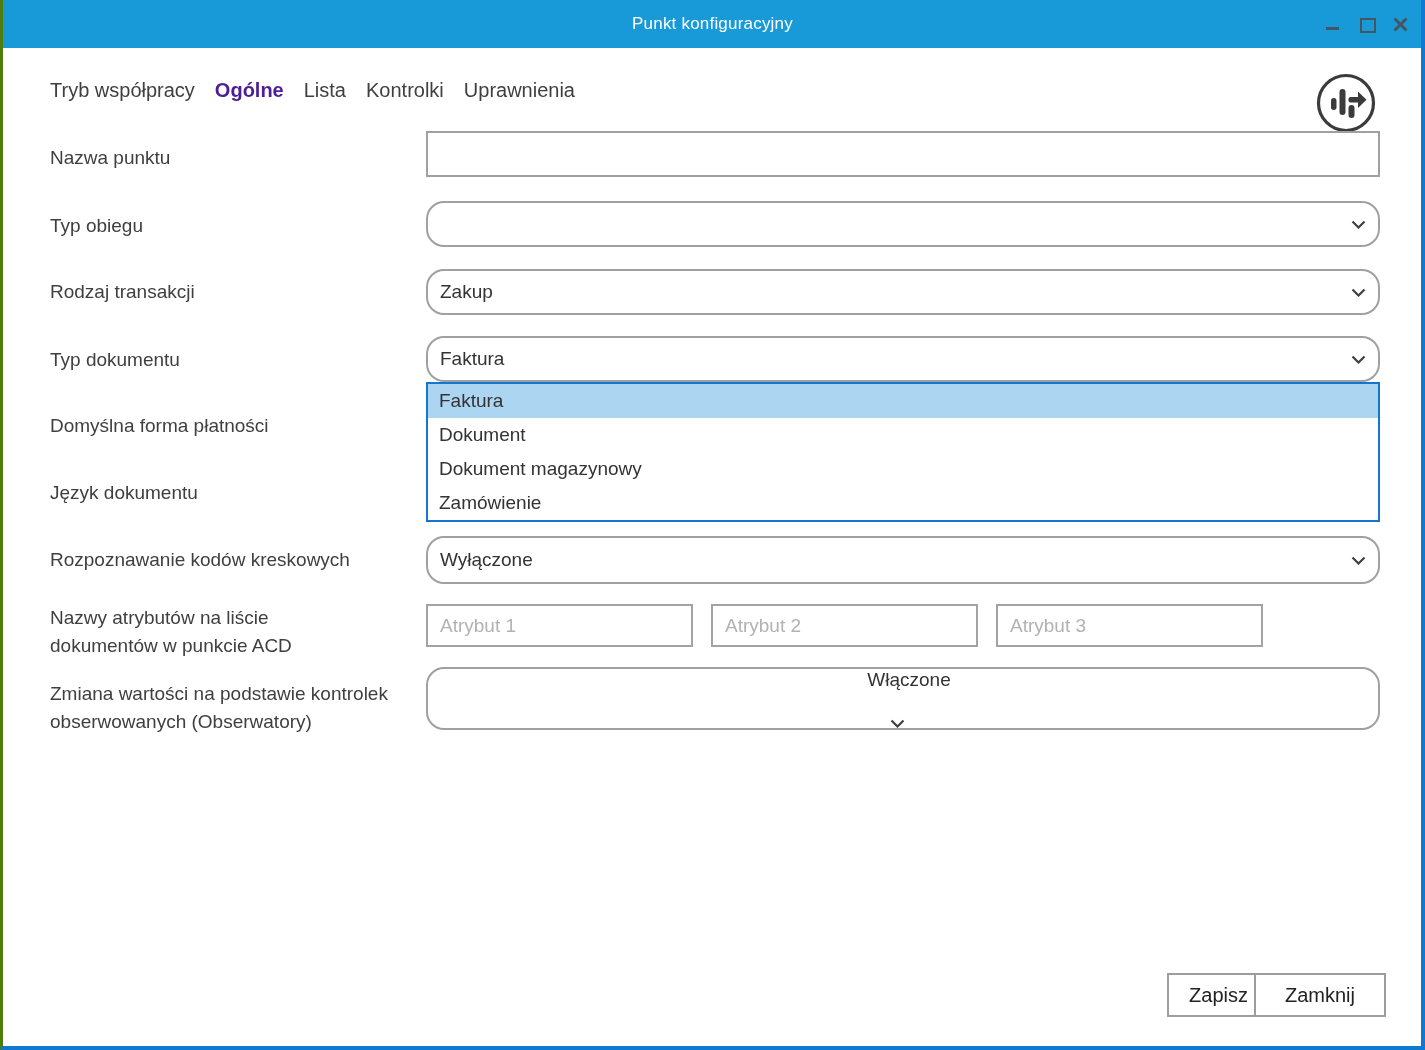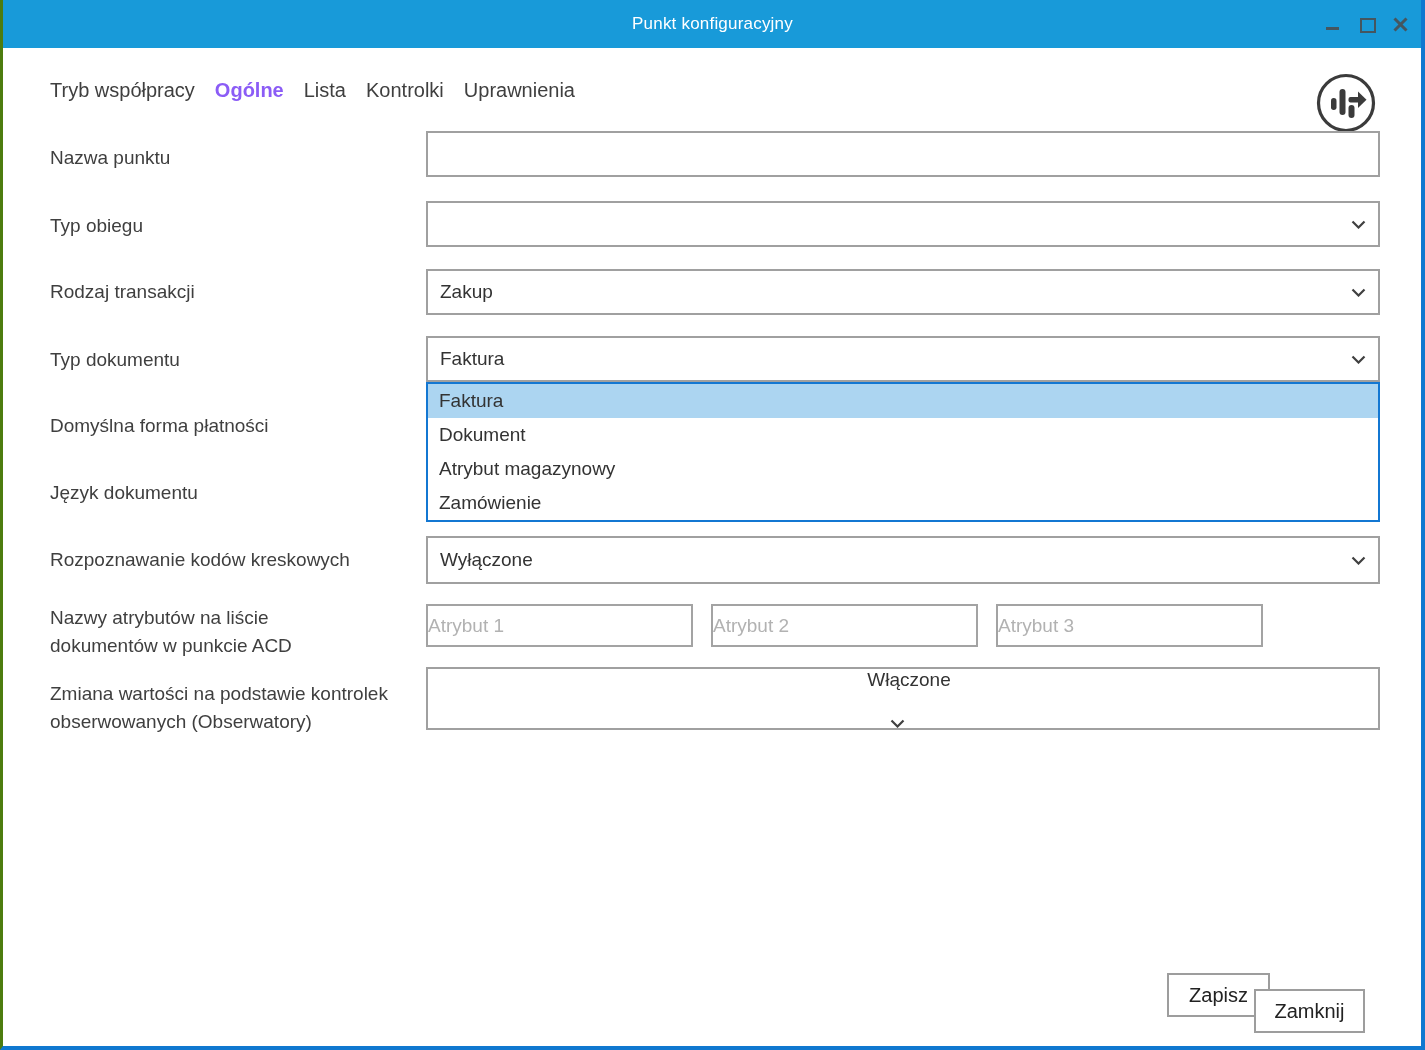--- a/index.html
+++ b/index.html
@@ -44,43 +44,43 @@
   }
   .winbtn-close::before { transform:rotate(45deg); }
   .winbtn-close::after  { transform:rotate(-45deg); }
 
   
   .tabs {
     position:absolute; left:47px; top:79px;
     display:flex; gap:20px; align-items:baseline;
   }
   .tab { font-size:20px; color:#3f3f3f; cursor:pointer; white-space:nowrap; }
-  .tab.active { color:#8b5cf6; font-weight:700; }
+  .tab.active { color:#4c1d95; font-weight:700; }
 
   
   .header-icon { position:absolute; right:44px; top:72px; width:62px; height:62px; cursor:pointer; }
 
   
   .flabel {
     position:absolute; left:47px; width:400px;
     font-size:19px; color:#3f3f3f; line-height:28px;
     white-space:pre-line;
   }
   .ffield {
     position:absolute; left:423px; width:954px;
     background:#fff; border:2px solid #a0a0a0;
   }
   .text-input {
     font-family:"Liberation Sans", sans-serif;
-    font-size:19px; color:#701a75; padding:0 0; outline:none;
+    font-size:19px; color:#701a75; padding:0 12px; outline:none;
     width:100%; height:100%; border:none; background:transparent;
   }
   .text-input::placeholder { color:#b2b2b2; opacity:1; }
   .selectbox {
-    display:flex; align-items:center; cursor:pointer;
+    display:flex; align-items:center; cursor:pointer;border-radius:18px;
   }
   .select-value {
     font-size:19px; color:#333; padding-left:12px; flex:1;
     white-space:nowrap; overflow:hidden;
   }
   .chevron { margin-right:12px; display:flex; align-items:center; }
 
   
   .dropdown-list {
     position:absolute; left:423px; top:382px; width:954px;
@@ -101,21 +101,21 @@
 
   
   .btn {
     position:absolute; top:973px; height:44px;
     background:#fff; border:2px solid #9d9d9d;
     font-family:"Liberation Sans", sans-serif;
     font-size:20px; color:#222; cursor:pointer;
     display:flex; align-items:center; justify-content:center;
   }
   .btn-save  { left:1164px; width:103px;  }
-  .btn-close { left:1251px; width:111px;margin-top:16px; }
+  .btn-close { left:1251px; width:132px; }
 </style>
 </head>
 <body>
 
 <div class="window">
 
   <div class="titlebar">
     <span class="titlebar-title">Punkt konfiguracyjny</span>
     <div class="win-controls">
       <span class="winbtn winbtn-min"></span>
@@ -177,21 +177,21 @@
         </svg>
     </span>
   </div>
 
   <div class="flabel" style="top:412px;">Domyślna forma płatności</div>
   <div class="flabel" style="top:479px;">Język dokumentu</div>
 
   <div class="dropdown-list">
     <div class="dropdown-item selected">Faktura</div>
     <div class="dropdown-item">Dokument</div>
-    <div class="dropdown-item">Atrybut magazynowy</div>
+    <div class="dropdown-item">Dokument magazynowy</div>
     <div class="dropdown-item">Zamówienie</div>
   </div>
 
   <div class="flabel" style="top:546px;">Rozpoznawanie kodów kreskowych</div>
   <div class="ffield selectbox" style="top:536px; height:48px;">
     <span class="select-value">Wyłączone</span>
     <span class="chevron">
       <svg width="15" height="9" viewBox="0 0 15 9">
           <polyline points="1.5,1.5 7.5,7.5 13.5,1.5" fill="none" stroke="#404040" stroke-width="2.2"></polyline>
         </svg>

